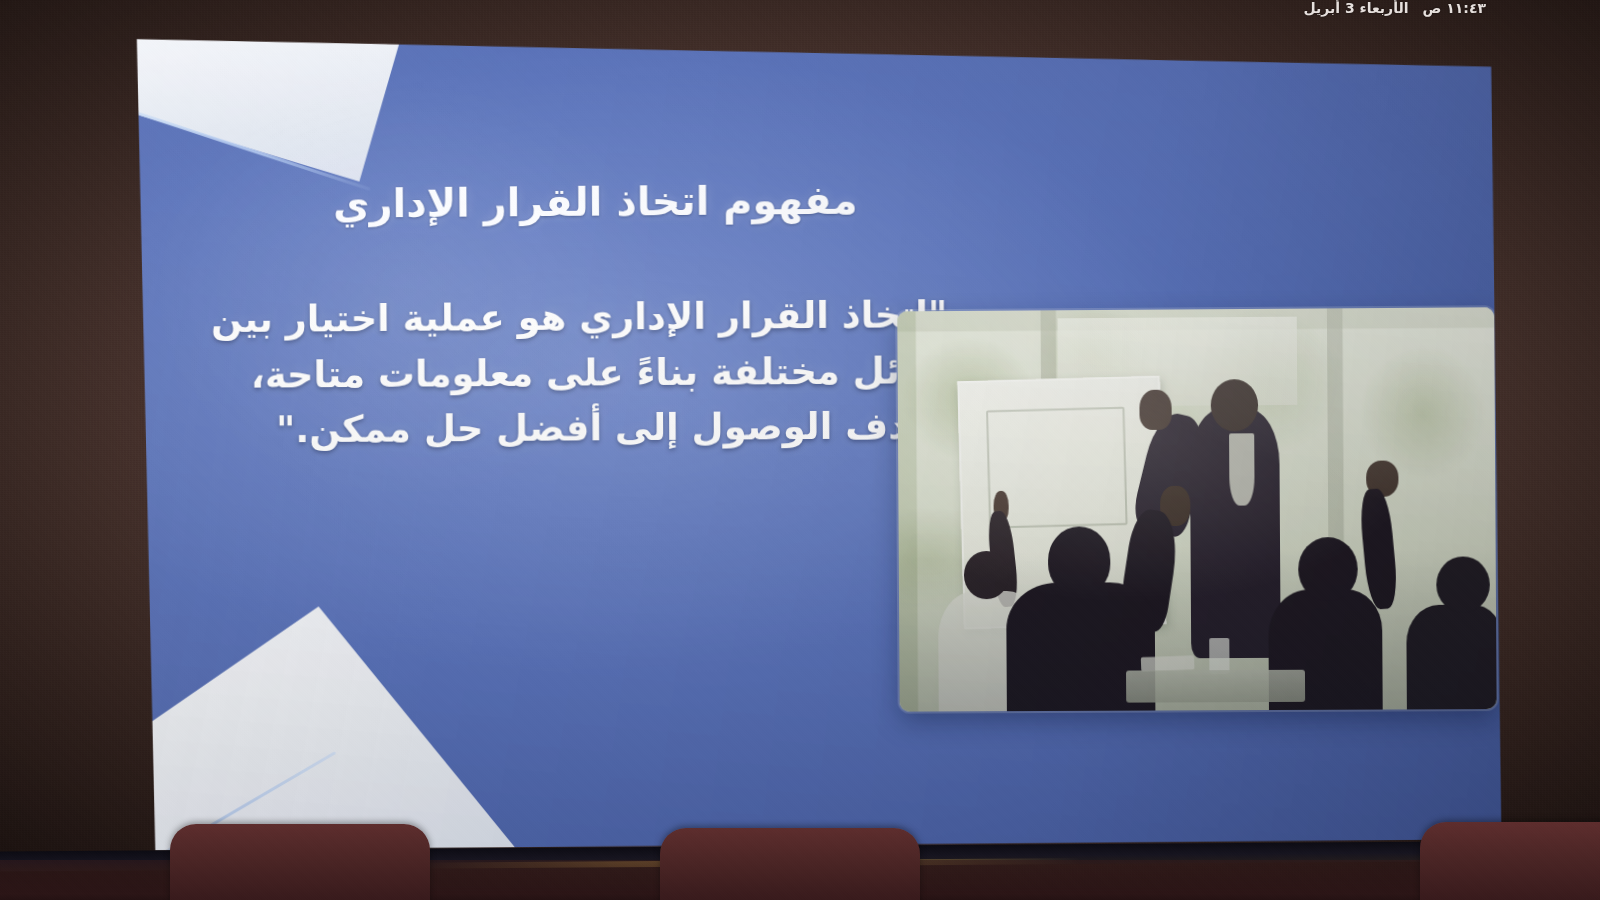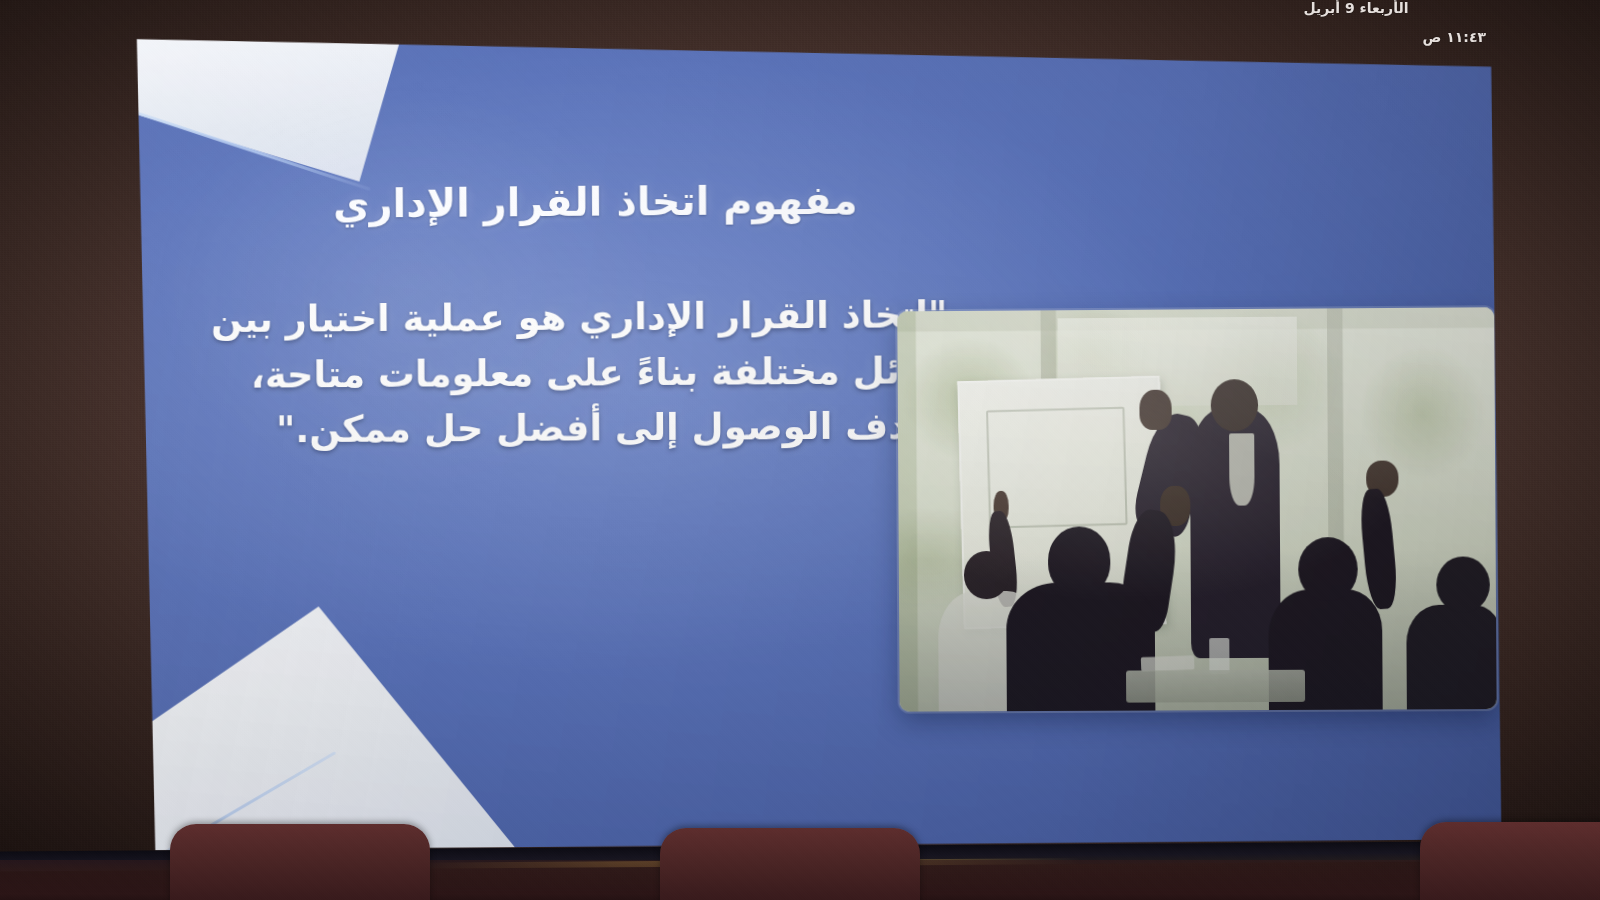--- a/index.html
+++ b/index.html
@@ -52,21 +52,21 @@
     font-size: 14px;
     font-weight: 700;
     letter-spacing: .2px;
     direction: rtl;
     transform: scaleY(1);
     text-shadow: 0 0 2px rgba(0,0,0,.6);
     white-space: nowrap;
     z-index: 40;
     opacity: .95;
   }
-  .statusbar .sb-time { margin-inline-start: 2px; margin-top: 29px; }
+  .statusbar .sb-time { margin-inline-start: 2px; }
 
   
   .slide-wrap {
     position: absolute;
     left: 128px;
     top: 30px;
     width: 1368px;
     height: 818px;
     transform: perspective(2400px) rotateY(-0.9deg) rotateZ(-0.35deg);
     transform-origin: 50% 50%;
@@ -392,21 +392,21 @@
 </head>
 <body>
 
 <div id="stage">
 
   <div class="wall"></div>
   <div class="wall-grain"></div>
 
   <div class="statusbar">
     <span class="sb-time">١١:٤٣ ص</span>
-    <span class="sb-date">الأربعاء 9 أبريل</span>
+    <span class="sb-date">الأربعاء 3 أبريل</span>
   </div>
 
   <div class="slide-wrap">
     <div class="slide">
 
       <div class="deco-tl"></div>
       <div class="deco-tl-line"></div>
 
       <div class="deco-bl"></div>
       <div class="deco-bl-line"></div>

